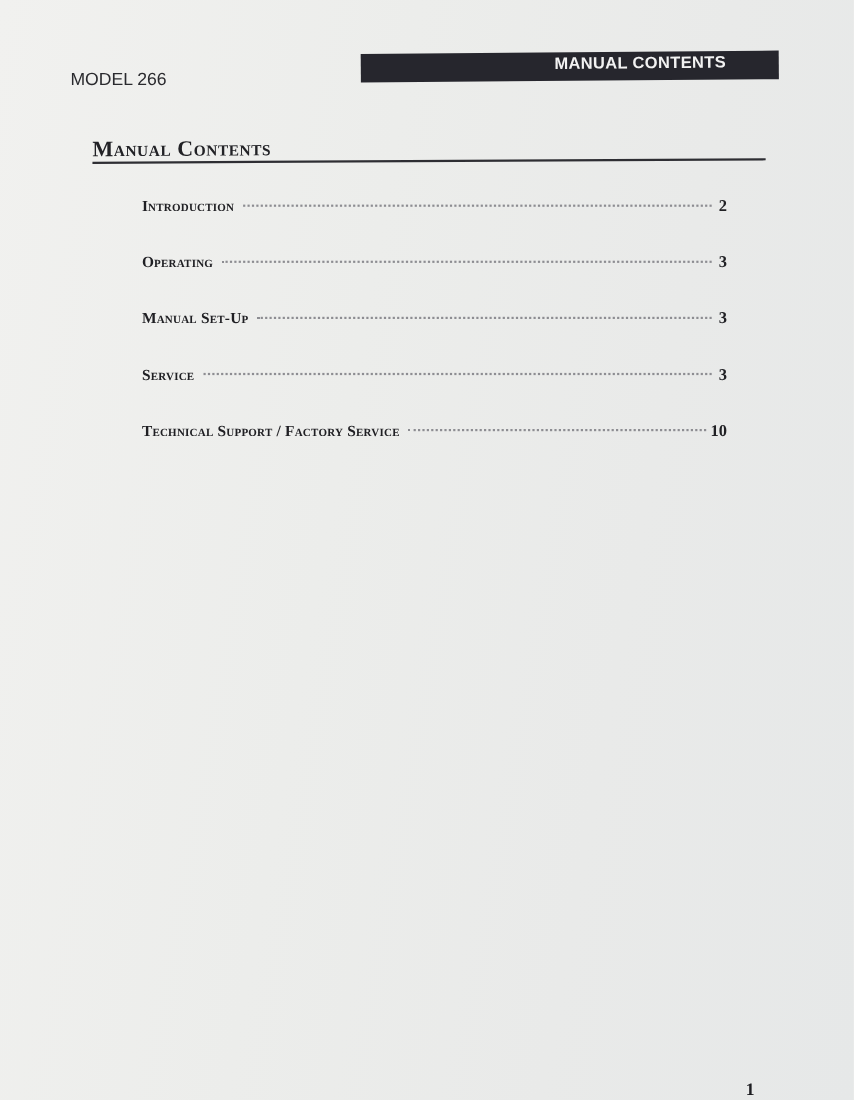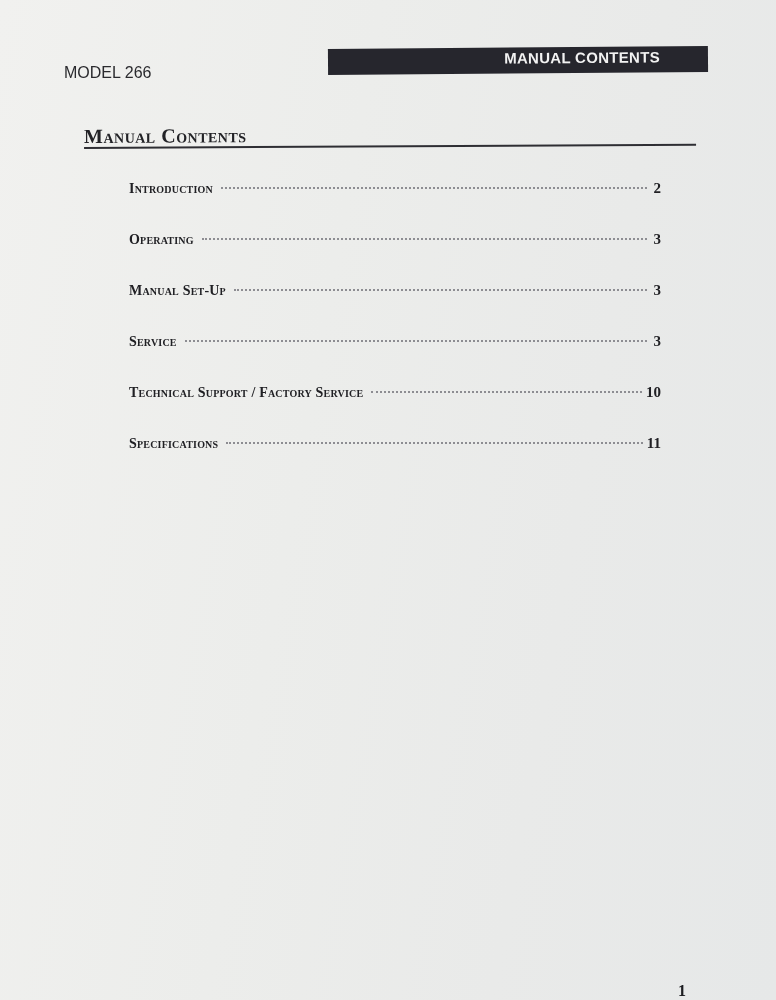--- a/index.html
+++ b/index.html
@@ -148,20 +148,15 @@
   <div class="toc-row">
     <span class="toc-label">Service</span>
     <span class="toc-dots"></span>
     <span class="toc-page">3</span>
   </div>
   <div class="toc-row">
     <span class="toc-label">Technical Support / Factory Service</span>
     <span class="toc-dots"></span>
     <span class="toc-page">10</span>
   </div>
-  <div class="toc-row">
-    <span class="toc-label">Specifications</span>
-    <span class="toc-dots"></span>
-    <span class="toc-page">11</span>
-  </div>
 </div>
 
 <div class="page-number">1</div>
 
 </body></html>

